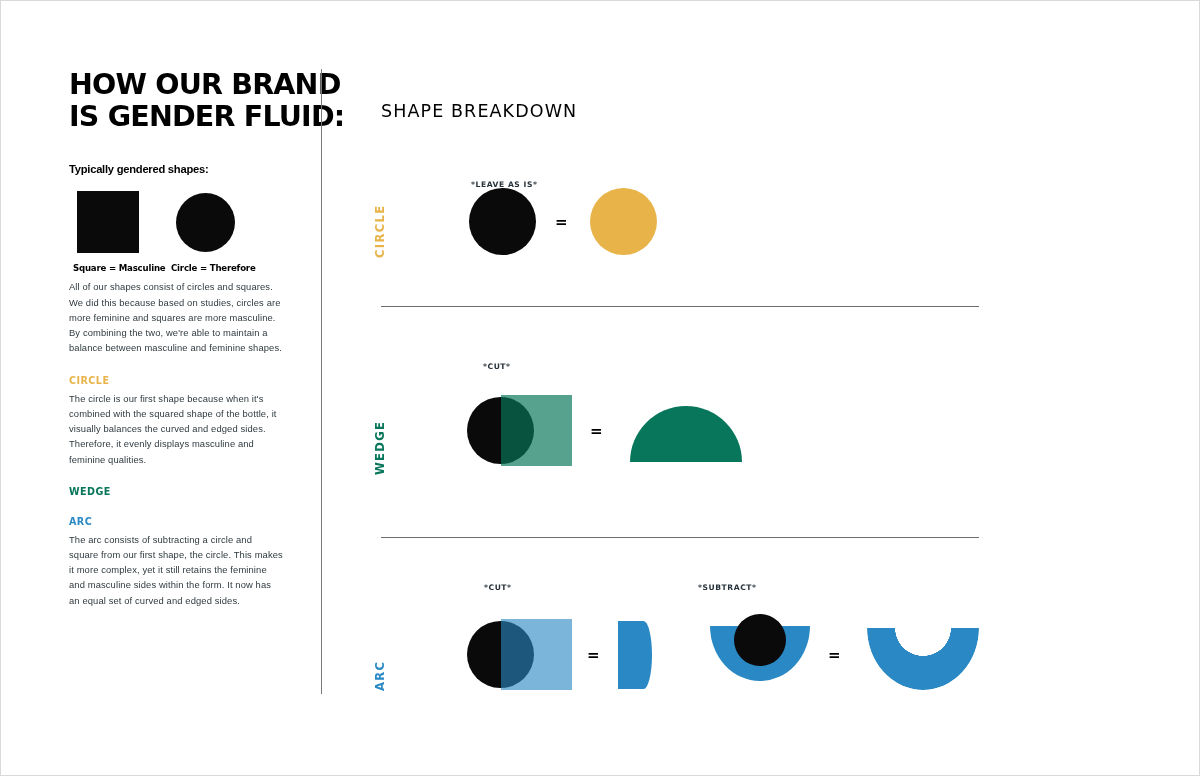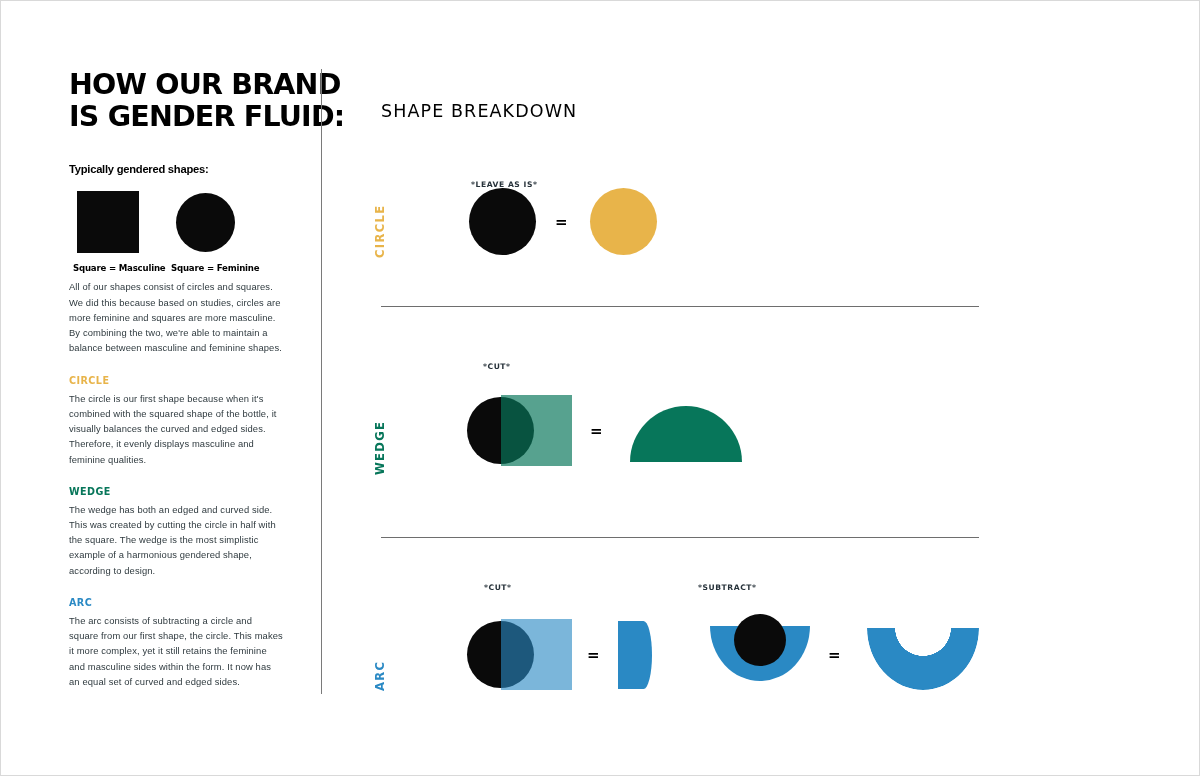--- a/index.html
+++ b/index.html
@@ -193,33 +193,32 @@
       <div>HOW OUR BRAND</div>
       <div>IS GENDER FLUID:</div>
     </div>
 
     <div class="subhead">Typically gendered shapes:</div>
 
     <div class="swatch-row">
       <div class="sq-swatch shape"></div>
       <div class="ci-swatch shape"></div>
       <div class="sw-label a">Square = Masculine</div>
-      <div class="sw-label b">Square = Feminine</div>
+      <div class="sw-label b">Circle = Therefore</div>
     </div>
 
     <div class="body-text">All of our shapes consist of circles and squares. We did this because based on studies, circles are more feminine and squares are more masculine. By combining the two, we're able to maintain a balance between masculine and feminine shapes.</div>
 
     <div class="section">
       <div class="sec-head" style="color:#E8B44A">CIRCLE</div>
       <div class="body-text">The circle is our first shape because when it's combined with the squared shape of the bottle, it visually balances the curved and edged sides. Therefore, it evenly displays masculine and feminine qualities.</div>
     </div>
 
     <div class="section">
       <div class="sec-head" style="color:#07765A">WEDGE</div>
-      <div class="body-text">The wedge has both an edged and curved side. This was created by cutting the circle in half with the square. The wedge is the most simplistic example of a harmonious gendered shape, according to design.</div>
     </div>
 
     <div class="section">
       <div class="sec-head" style="color:#2A89C4">ARC</div>
       <div class="body-text">The arc consists of subtracting a circle and square from our first shape, the circle. This makes it more complex, yet it still retains the feminine and masculine sides within the form. It now has an equal set of curved and edged sides.</div>
     </div>
   </div>
 
   <div class="v-rule"></div>
 

